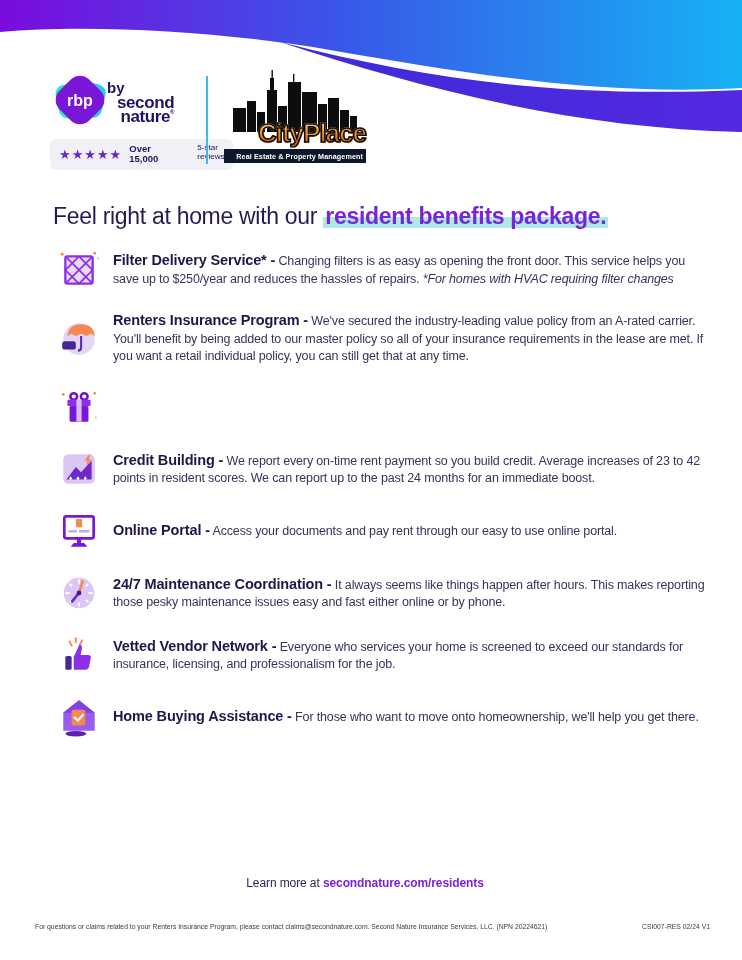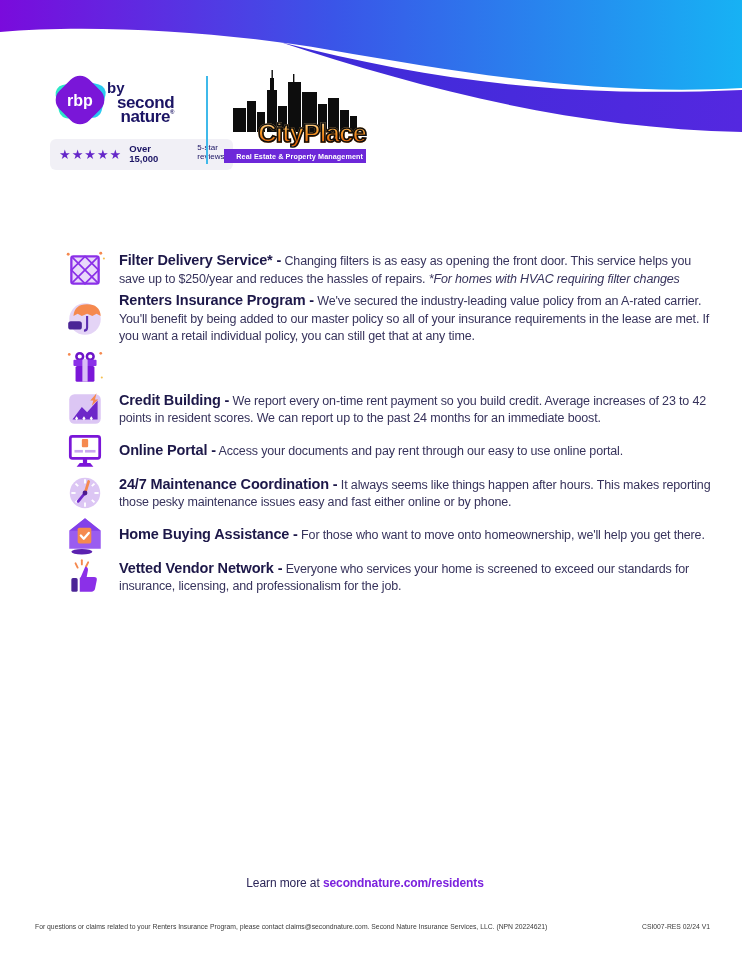--- a/index.html
+++ b/index.html
@@ -22,29 +22,29 @@
   .review-txt{display:flex;line-height:1.1;}
   .review-main{font-size:9.5px;font-weight:700;color:#1b1464;}
   .review-sub{font-size:8px;color:#1b1464;padding-left:39px;}
   .divider{width:2px;height:88px;background:#3fb9ea;margin:6px 16px 0 16px;}
   .cityplace{width:142px;text-align:right;margin-top:-2px;}
   .cp-skyline{display:block;margin:0 auto -12px auto;}
   .cp-name{font-size:26px;font-weight:800;letter-spacing:-1px;font-family:"Liberation Sans",sans-serif;
     background:linear-gradient(#fdd79a 10%,#f59a2a 45%,#e05f05 90%);
     -webkit-background-clip:text;background-clip:text;color:transparent;
     -webkit-text-stroke:1.6px #0d0d0d;position:relative;z-index:2;line-height:1;}
-  .cp-tagline{margin-top:3px;background:#6d28d9;color:#fff;font-size:7.2px;font-weight:700;padding:2.5px 3px;letter-spacing:0.1px;white-space:nowrap;}
+  .cp-tagline{margin-top:3px;background:#0f172a;color:#fff;font-size:7.2px;font-weight:700;padding:2.5px 3px;letter-spacing:0.1px;white-space:nowrap;}
 
   
   .headline{position:absolute;top:203px;left:53px;width:660px;font-size:23px;color:#221c55;font-weight:500;letter-spacing:-0.3px;white-space:nowrap;}
   .headline .hl{color:#7b22dd;font-weight:800;padding:0 2px;
     background:linear-gradient(to bottom,transparent 54%,#aeeae4 54%,#aeeae4 98%,transparent 98%);}
 
   
-  .benefits{position:absolute;top:248px;left:64px;width:652px;display:flex;flex-direction:column;}
+  .benefits{position:absolute;top:248px;left:58px;width:652px;display:flex;flex-direction:column;gap:20px;}
   .benefit{display:flex;align-items:center;gap:13px;}
   .b-icon{flex:0 0 42px;display:flex;justify-content:center;}
   .b-text{margin:0;font-size:12.5px;line-height:1.4;color:#37335c;letter-spacing:-0.15px;max-width:600px;}
   .b-text b{font-size:14.5px;color:#1d1849;font-weight:700;}
   .b-note{font-style:italic;}
 
   
   .learn-more{position:absolute;top:876px;left:0;width:730px;text-align:center;font-size:12px;color:#2b2558;letter-spacing:-0.1px;}
   .learn-more .lm-link{color:#7b22dd;font-weight:800;}
   .fine-print{position:absolute;top:923px;left:35px;right:32px;display:flex;justify-content:space-between;font-size:6.8px;color:#3a3a3a;}
@@ -115,20 +115,21 @@
           <rect x="97" y="30" width="11" height="34"></rect>
           <rect x="109" y="42" width="9" height="22"></rect>
           <rect x="119" y="48" width="7" height="16"></rect>
         </g>
       </svg>
       <div class="cp-name">CityPlace</div>
       <div class="cp-tagline">Real Estate &amp; Property Management</div>
     </div>
   </div>
 
+  <div class="headline"><span>Feel right at home with our </span><span class="hl">resident benefits package.</span></div>
 
   <div class="benefits">
 
     <div class="benefit">
       <span class="b-icon">
         <svg width="42" height="42" viewBox="0 0 40 40">
           <circle cx="4" cy="6" r="1.4" fill="#f5894f"></circle>
             <circle cx="35" cy="5" r="1.4" fill="#f5894f"></circle>
             <circle cx="38" cy="10" r="1" fill="#f5c04f"></circle>
           <rect x="7" y="8" width="26" height="26" rx="2" fill="#e9d9fa" stroke="#8b30e8" stroke-width="2.2"></rect>
@@ -212,45 +213,45 @@
           <line x1="20" y1="20" x2="13.5" y2="28" stroke="#6d28c9" stroke-width="2.6" stroke-linecap="round"></line>
           <circle cx="20" cy="20" r="2.3" fill="#4b1a8e"></circle>
         </svg>
       </span>
       <p class="b-text"><b>24/7 Maintenance Coordination -</b> <span>It always seems like things happen after hours. This makes reporting those pesky maintenance issues easy and fast either online or by phone.</span></p>
     </div>
 
     <div class="benefit">
       <span class="b-icon">
         <svg width="42" height="42" viewBox="0 0 40 40">
-          <ellipse cx="17" cy="36" rx="10" ry="2.6" fill="#5b21b0"></ellipse>
-          <path d="M20 4 L35 16 V33 H5 V16 Z" fill="#9a5cf0"></path>
-          <path d="M20 4 L35 16 H5 Z" fill="#8340e8"></path>
-          <rect x="13" y="13" width="13" height="15" rx="1.5" fill="#f5894f"></rect>
-          <path d="M16 20.5 l2.8 3 l4.8 -5.5" stroke="#ffffff" stroke-width="2.2" fill="none" stroke-linecap="round" stroke-linejoin="round"></path>
-        </svg>
-      </span>
-      <p class="b-text"><b>Home Buying Assistance -</b> <span>For those who want to move onto homeownership, we'll help you get there.</span></p>
-    </div>
-
-    <div class="benefit">
-      <span class="b-icon">
-        <svg width="42" height="42" viewBox="0 0 40 40">
           <g stroke="#f5894f" stroke-width="1.8" stroke-linecap="round">
             <line x1="11" y1="7" x2="13" y2="11"></line>
               <line x1="17" y1="4" x2="17" y2="8"></line>
               <line x1="23" y1="6" x2="21" y2="10"></line>
           </g>
           <rect x="7" y="21" width="6" height="13" rx="1.5" fill="#4b2596"></rect>
           <path d="M15 34 h11 q3 0 3.6 -3 l1.6 -8 q0.6 -3 -2.6 -3 h-7 l1.2 -6.5 q0.4 -3 -2.6 -3.2 l-4.2 9.7 l-1 1 z" fill="#8b30e8"></path>
         </svg>
       </span>
       <p class="b-text"><b>Vetted Vendor Network -</b> <span>Everyone who services your home is screened to exceed our standards for insurance, licensing, and professionalism for the job.</span></p>
     </div>
 
+    <div class="benefit">
+      <span class="b-icon">
+        <svg width="42" height="42" viewBox="0 0 40 40">
+          <ellipse cx="17" cy="36" rx="10" ry="2.6" fill="#5b21b0"></ellipse>
+          <path d="M20 4 L35 16 V33 H5 V16 Z" fill="#9a5cf0"></path>
+          <path d="M20 4 L35 16 H5 Z" fill="#8340e8"></path>
+          <rect x="13" y="13" width="13" height="15" rx="1.5" fill="#f5894f"></rect>
+          <path d="M16 20.5 l2.8 3 l4.8 -5.5" stroke="#ffffff" stroke-width="2.2" fill="none" stroke-linecap="round" stroke-linejoin="round"></path>
+        </svg>
+      </span>
+      <p class="b-text"><b>Home Buying Assistance -</b> <span>For those who want to move onto homeownership, we'll help you get there.</span></p>
+    </div>
+
   </div>
 
   <div class="learn-more"><span>Learn more at </span><span class="lm-link">secondnature.com/residents</span></div>
 
   <div class="fine-print">
     <span>For questions or claims related to your Renters Insurance Program, please contact claims@secondnature.com. Second Nature Insurance Services, LLC. (NPN 20224621)</span>
     <span>CSI007-RES 02/24 V1</span>
   </div>
 
 </div>

